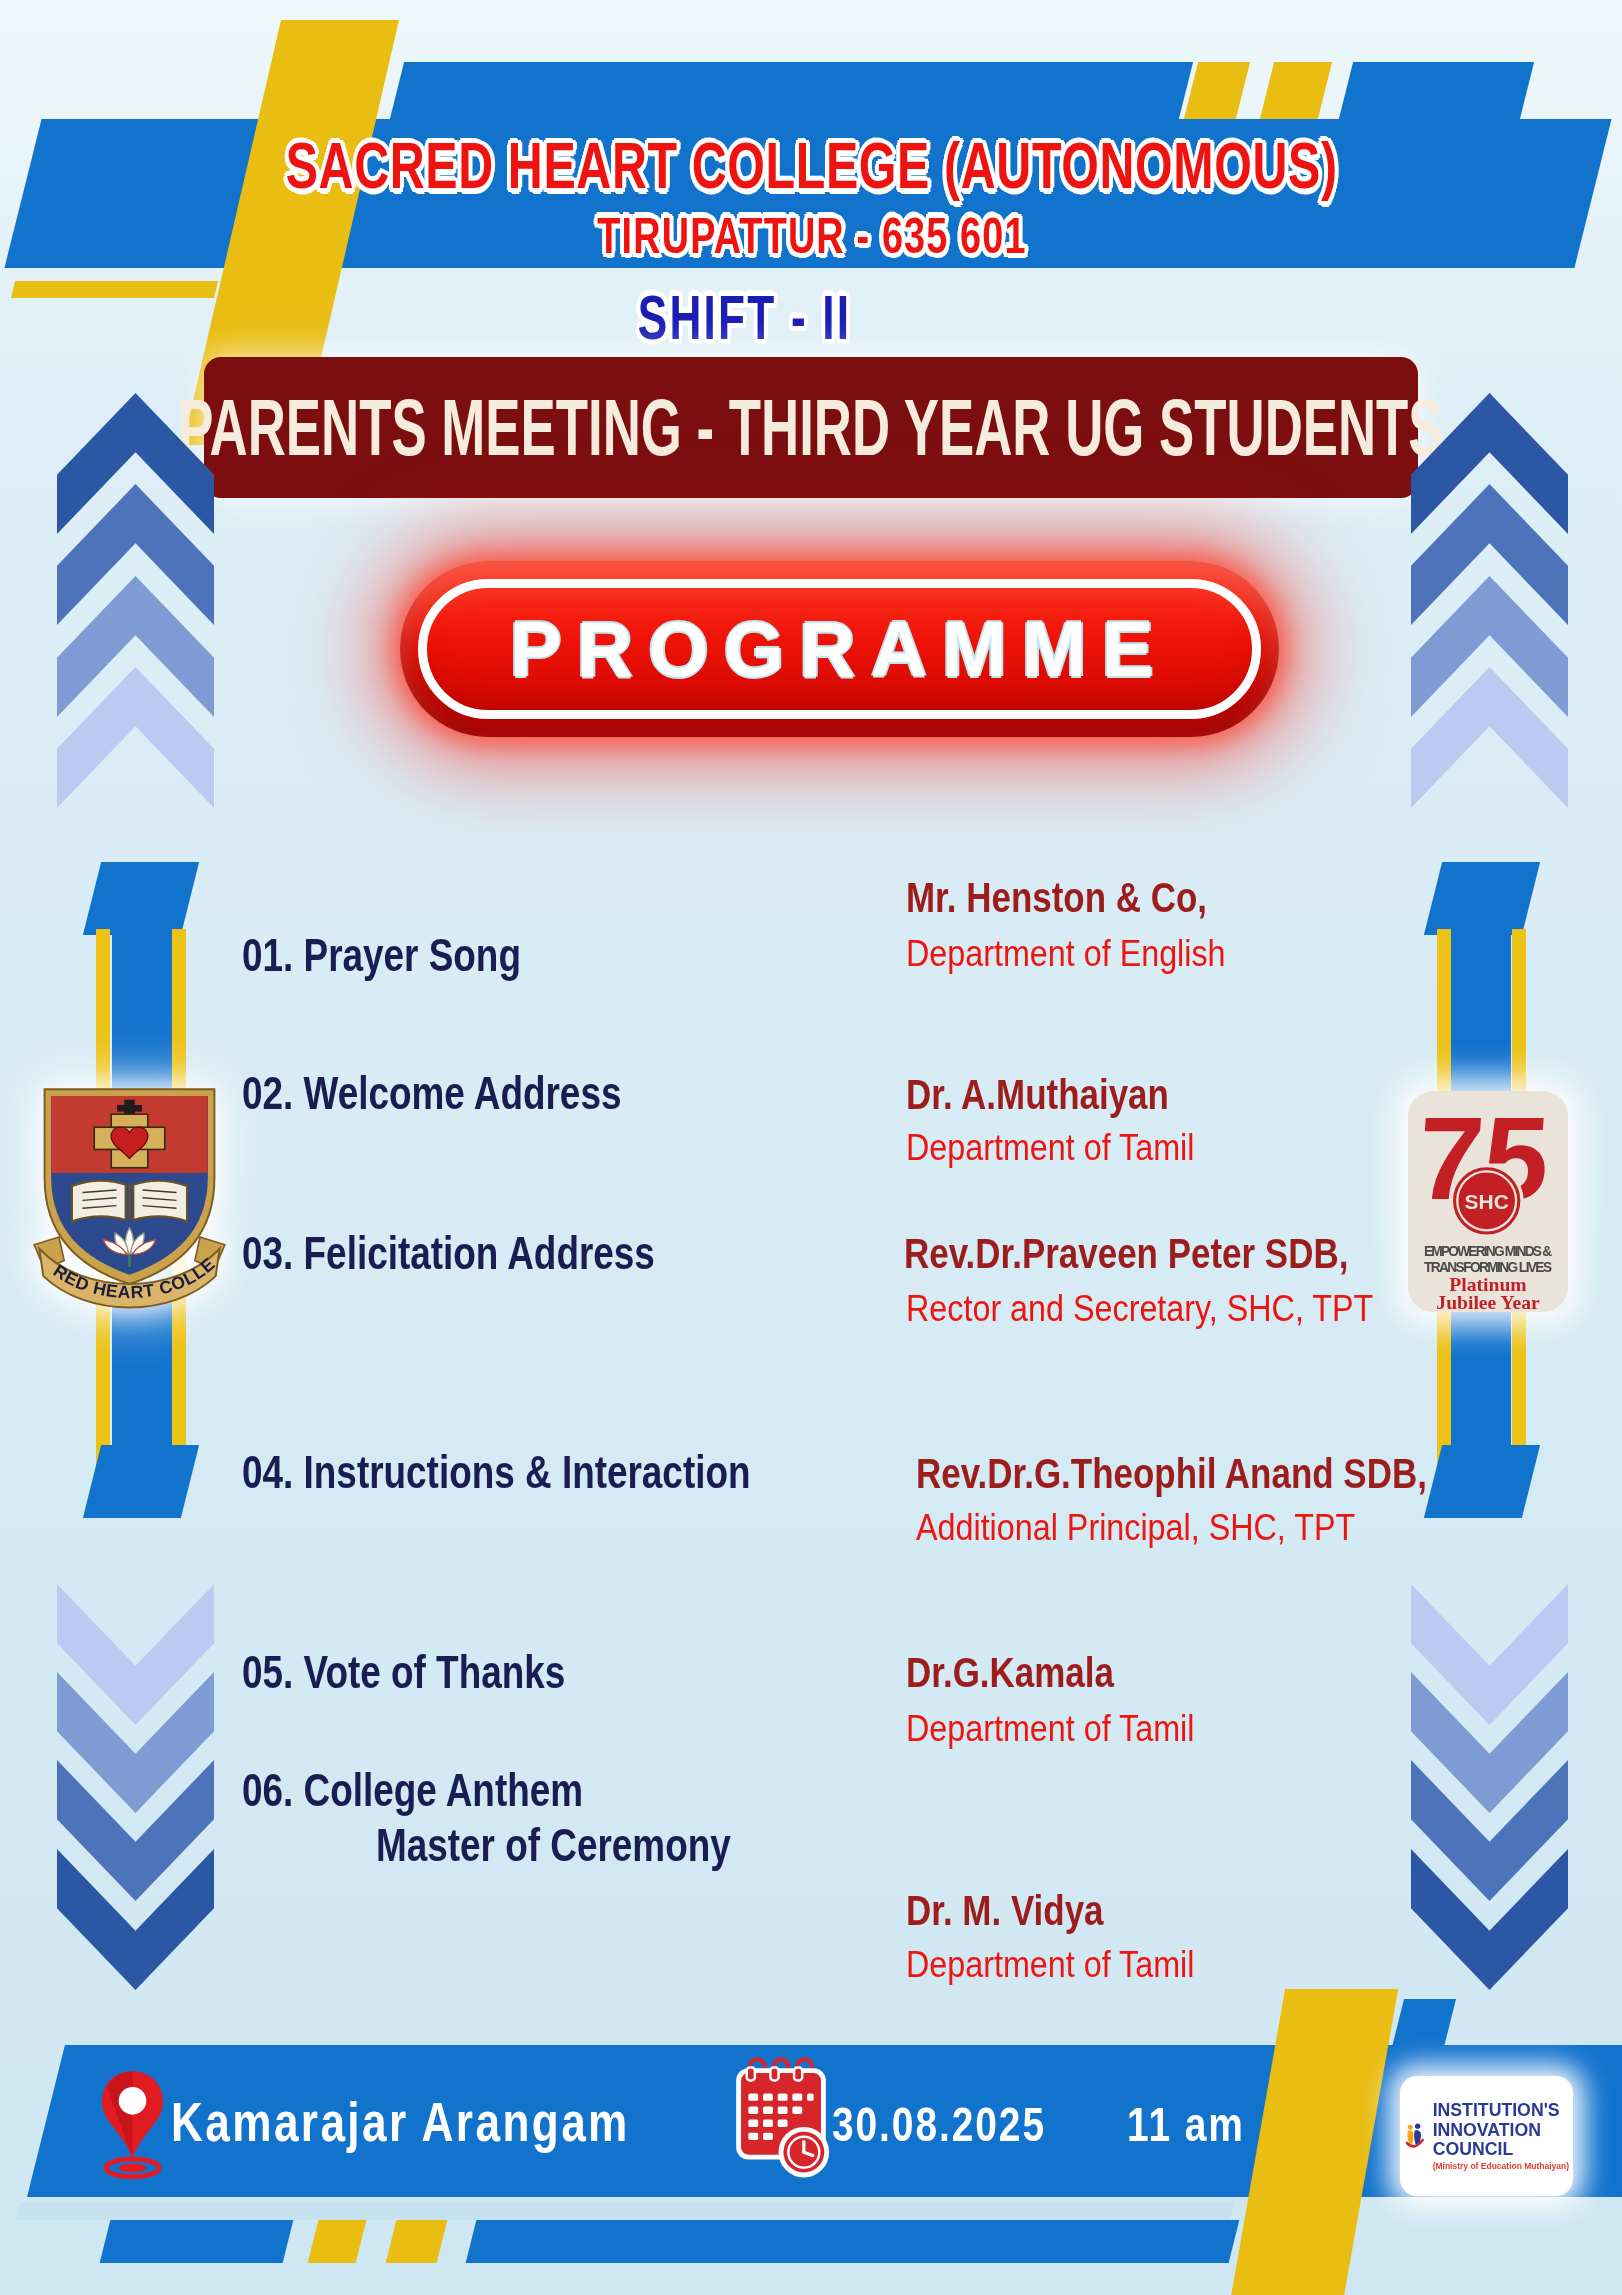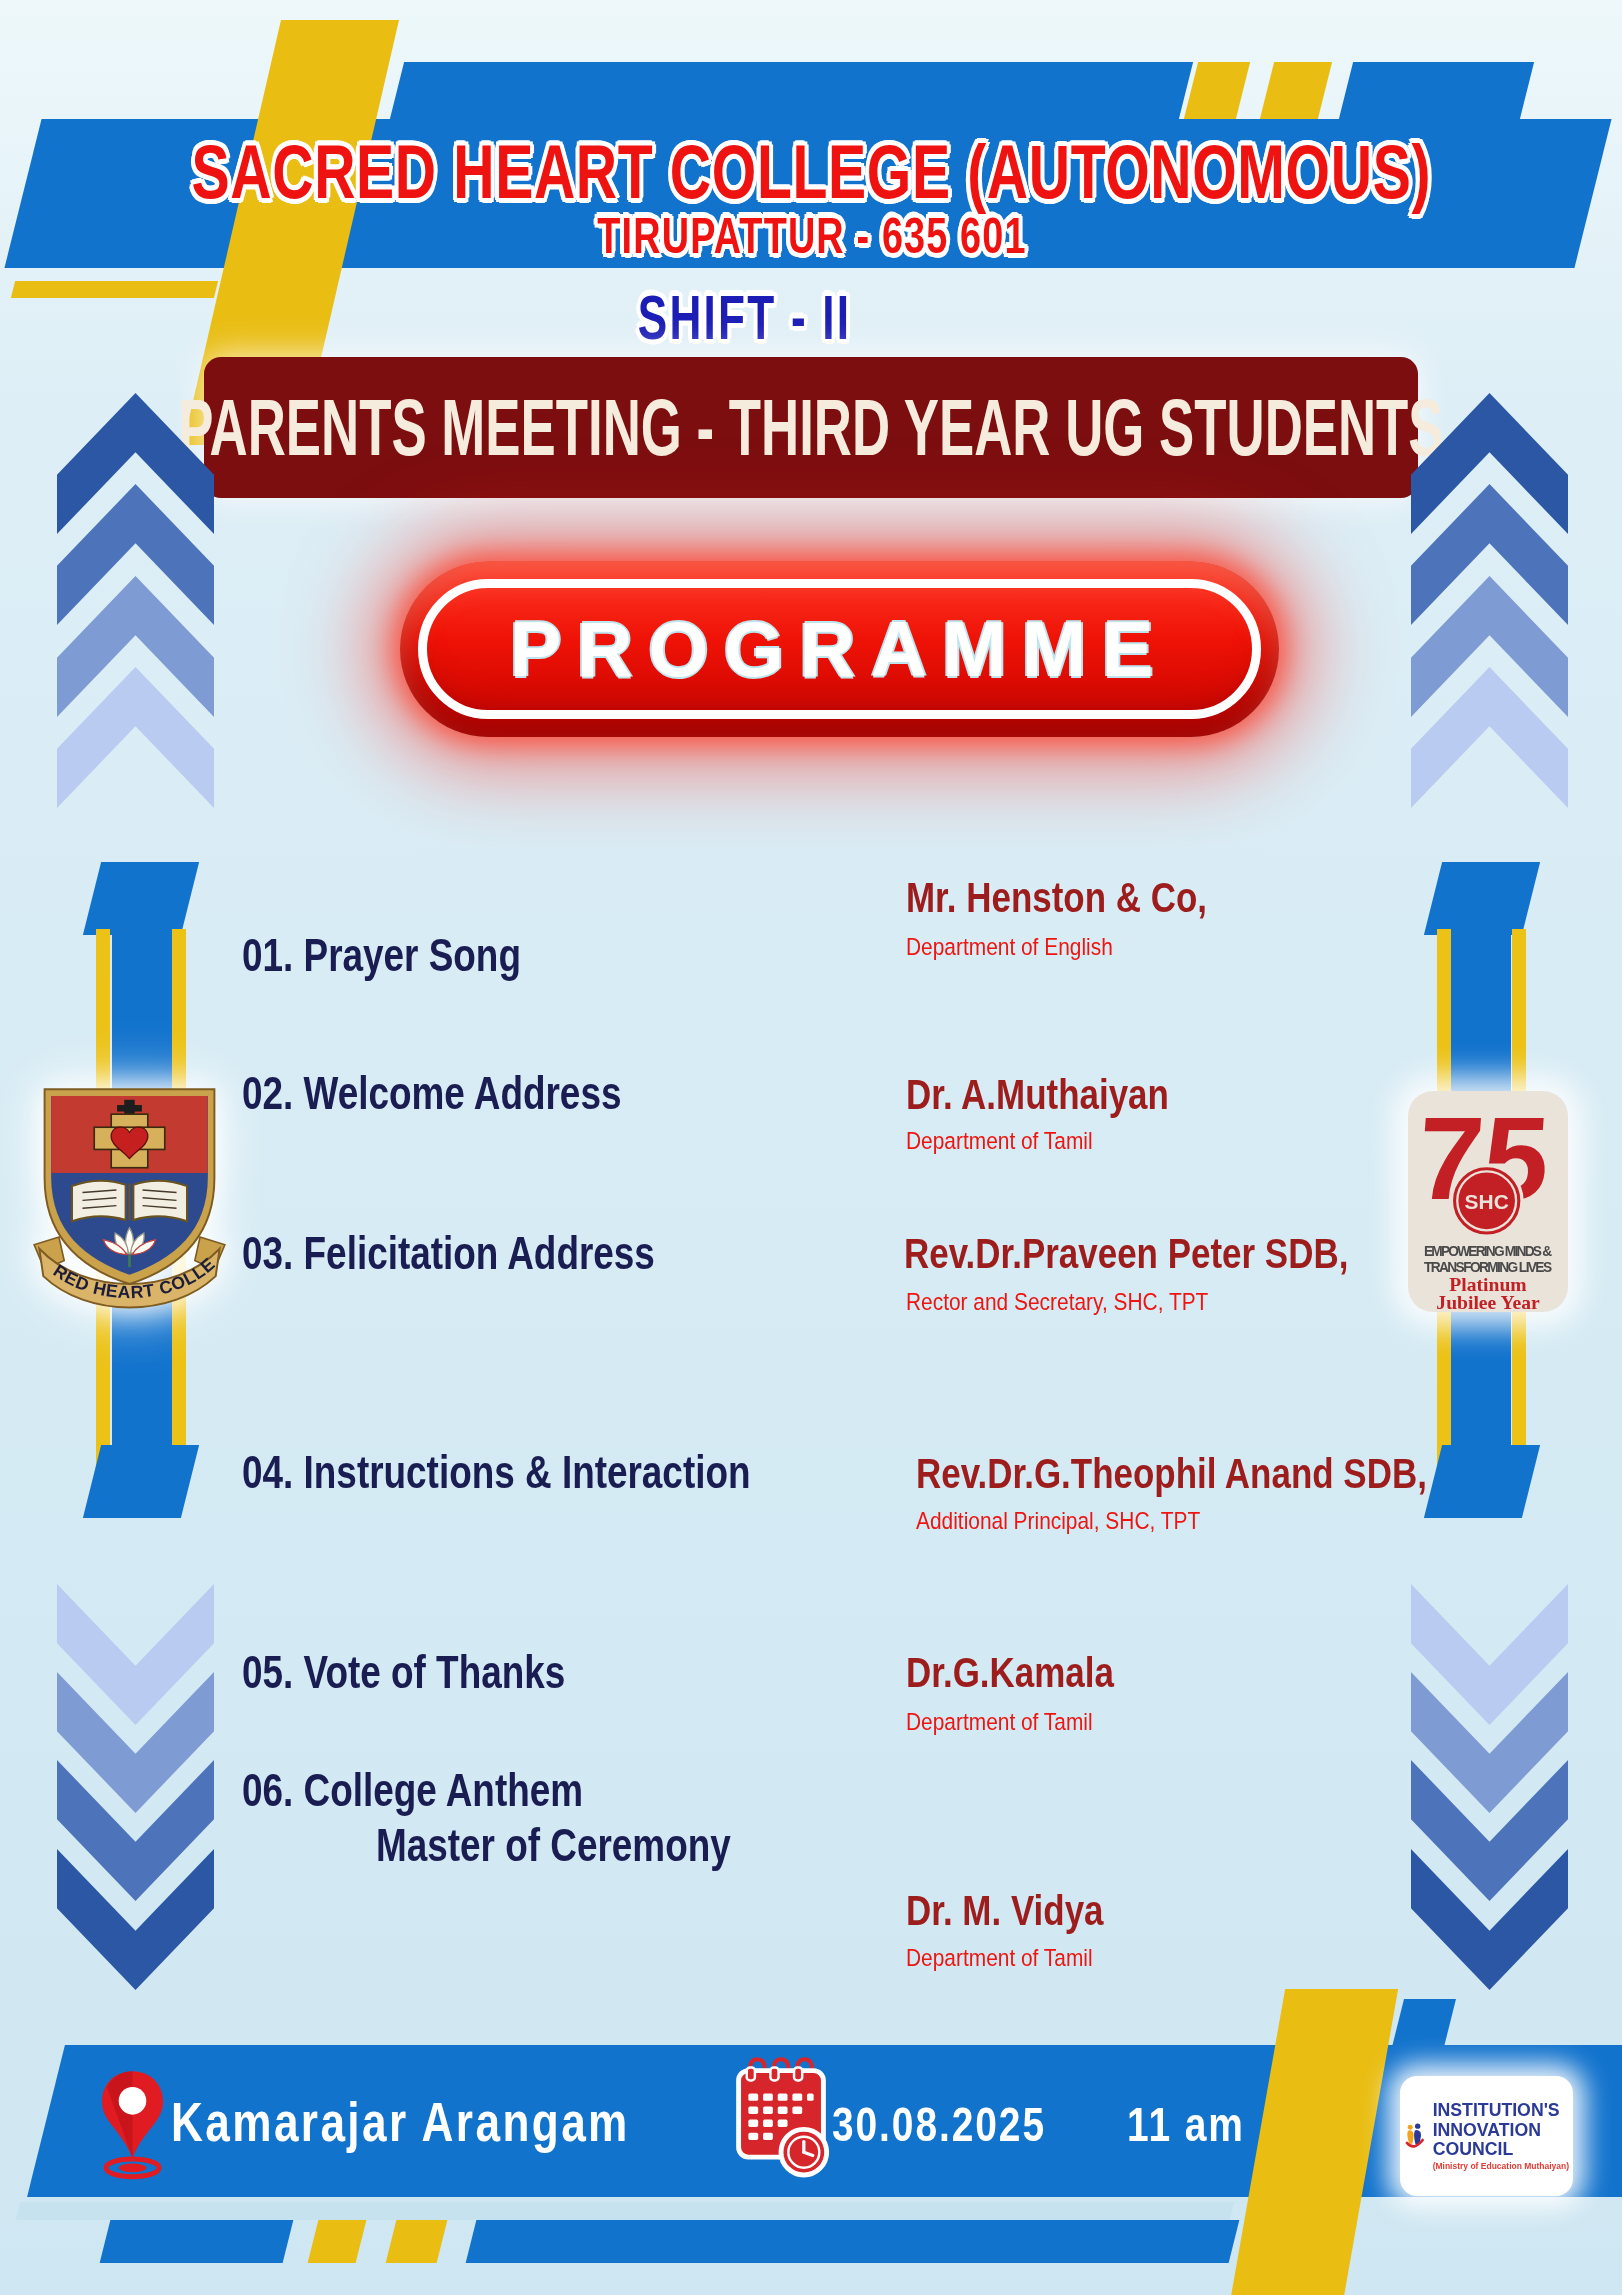--- a/index.html
+++ b/index.html
@@ -14,21 +14,21 @@
   .skew{transform:skewX(-14deg);}
   .blue{background:#1273cd;}
   .yellow{background:#e9bd12;}
   
   .ow{text-shadow:
     -3.9px 0 0 #fff,3.9px 0 0 #fff,0 -3.9px 0 #fff,0 3.9px 0 #fff,
     -3.3px -3.3px 0 #fff,3.3px -3.3px 0 #fff,-3.3px 3.3px 0 #fff,3.3px 3.3px 0 #fff,
     -4.6px 1.3px 0 #fff,4.6px -1.3px 0 #fff,1.3px 4.6px 0 #fff,-1.3px -4.6px 0 #fff;}
   .cond{display:inline-block;transform:scale(0.88,1.18);transform-origin:center;white-space:nowrap;}
   
-  .college-name{left:0;right:0;top:134px;text-align:center;font-size:65px;font-weight:800;color:#ee1310;letter-spacing:0.7px;}
+  .college-name{left:0;right:0;top:134px;text-align:center;font-size:55px;font-weight:800;color:#ee1310;letter-spacing:0.7px;}
   .city-line{left:0;right:0;top:211px;text-align:center;font-size:43px;font-weight:800;color:#ee1310;letter-spacing:1.3px;}
   .shift-line{left:0;right:0;top:287px;text-align:center;font-size:52px;font-weight:800;color:#1b1db5;letter-spacing:2.6px;}
   .shift-line .cond{transform:scale(0.85,1.2) translateX(-79px);}
   
   .event-banner{left:204px;top:357px;width:1214px;height:141px;background:#7c0e10;border-radius:17px;
     box-shadow:0 0 36px rgba(255,255,255,0.85);display:flex;align-items:center;justify-content:center;
     color:#f6ecdd;font-size:60px;font-weight:800;}
   .event-banner .cond{transform:scale(0.88,1.32);}
   
   .prog-btn{left:400px;top:561px;width:879px;height:176px;border-radius:115px;
@@ -42,21 +42,21 @@
   
   .chv{width:157px;height:141px;}
   .chv.up{clip-path:polygon(50% 0,100% 58%,100% 100%,50% 42%,0 100%,0 58%);}
   .chv.down{clip-path:polygon(0 0,50% 58%,100% 0,100% 42%,50% 100%,0 42%);}
   .c1{background:#2c57a5;} .c2{background:#4d74ba;} .c3{background:#7f9bd3;} .c4{background:#b9cbf1;}
   
   .item-title{font-size:41px;font-weight:800;color:#1a1d52;white-space:nowrap;}
   .item-title .cond{transform:scale(0.9,1.12);transform-origin:left center;}
   .spk-name{font-size:38px;font-weight:800;color:#9d1d1d;white-space:nowrap;}
   .spk-name .cond{transform:scale(0.92,1.1);transform-origin:left center;}
-  .spk-dept{font-size:22px;font-weight:400;color:#ee1511;white-space:nowrap;}
+  .spk-dept{font-size:34px;font-weight:400;color:#ee1511;white-space:nowrap;}
   .spk-dept .cond{transform:scale(0.95,1.08);transform-origin:left center;}
   
   .colcap{width:98px;height:73px;background:#1273cd;}
   .colbar{width:60px;background:#1273cd;}
   .colyel{width:14.4px;background:#ecc216;}
   
   .crest{left:25px;top:1080px;filter:drop-shadow(0 0 14.4px rgba(255,255,255,0.95)) drop-shadow(0 0 26px rgba(255,255,255,0.8));}
   .jub-card{left:1408px;top:1091px;width:160px;height:221px;background:#eae3da;border-radius:25px;
     box-shadow:0 0 29.4px 14.4px rgba(255,255,255,0.85);}
   

